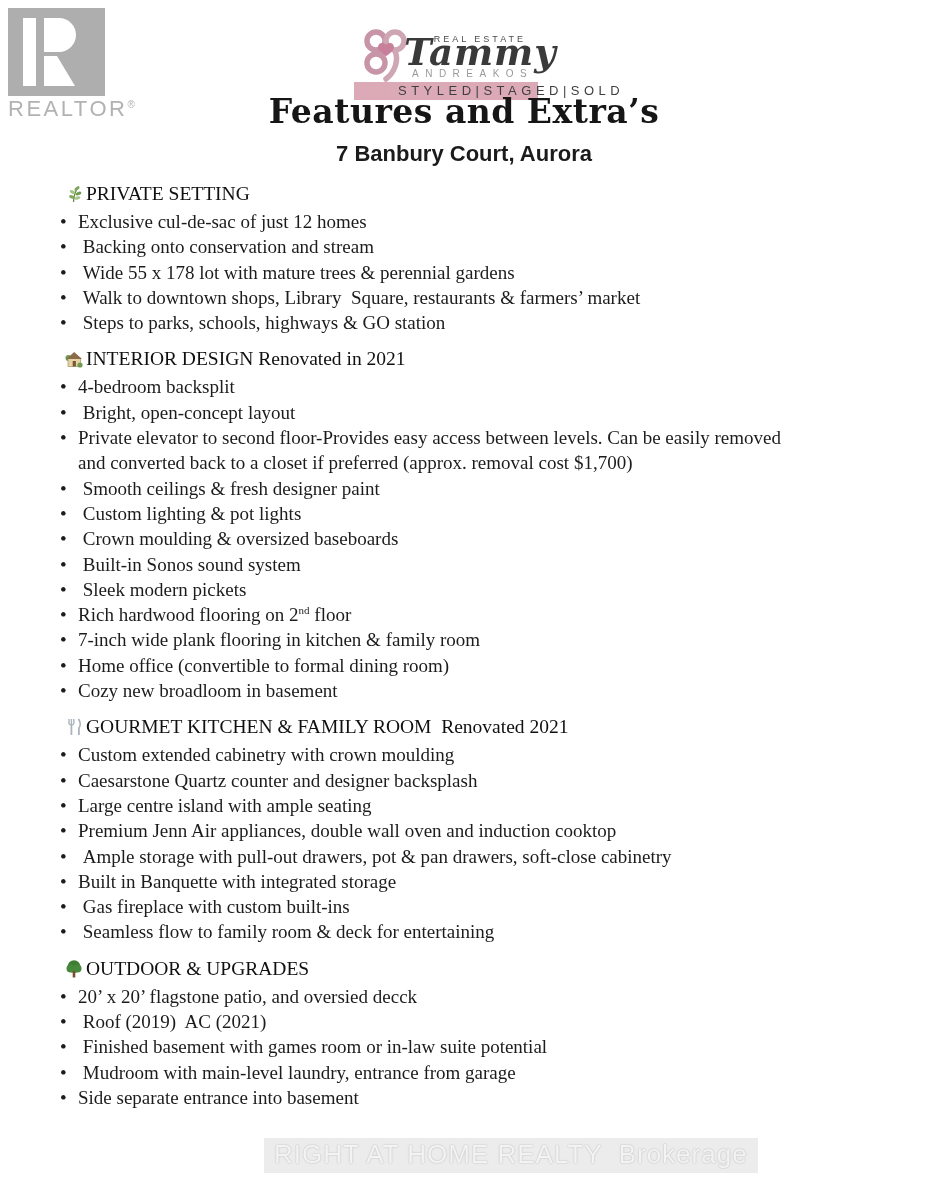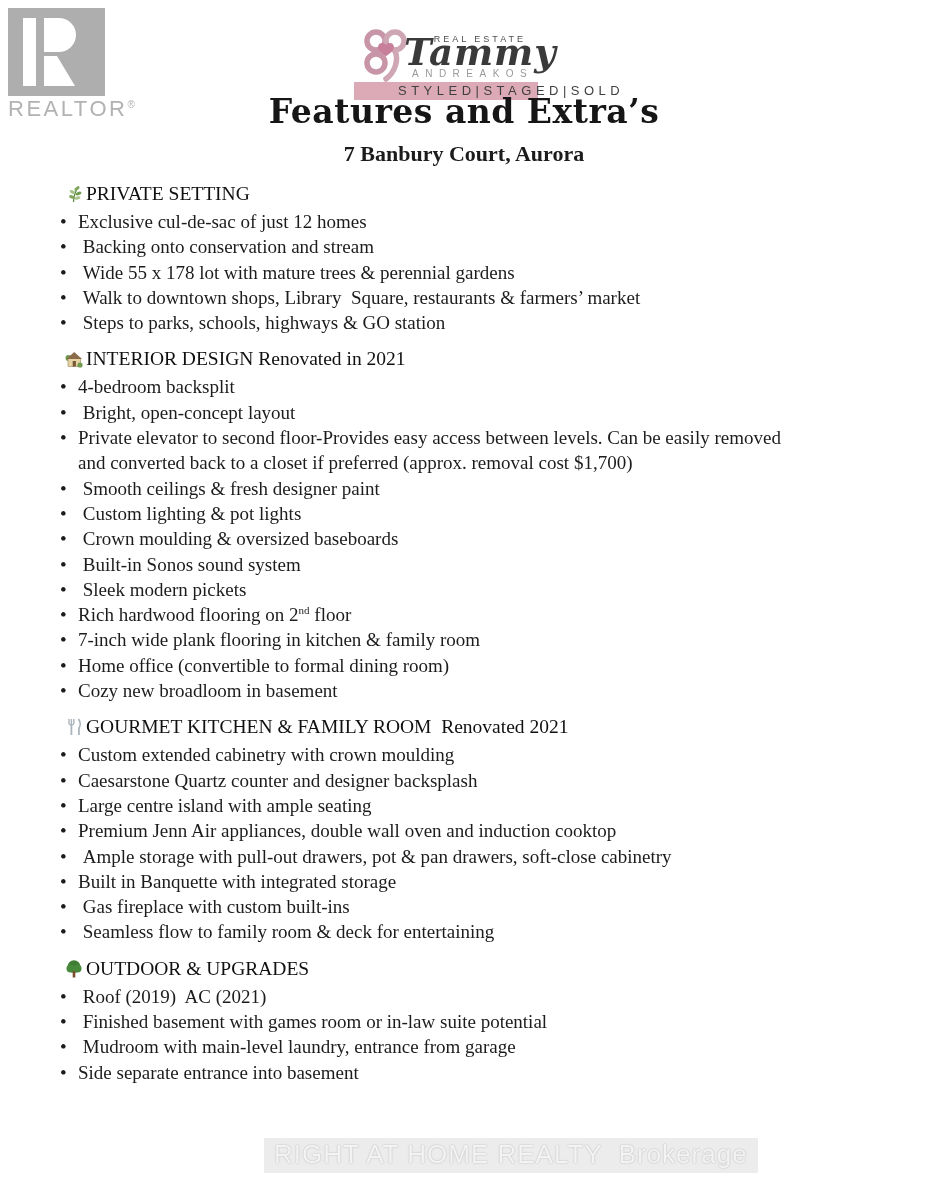--- a/index.html
+++ b/index.html
@@ -52,21 +52,21 @@
   .doc-title {
     position:absolute; left:0; top:92px; width:100%;
     text-align:center;
     font-family:"DejaVu Serif", serif;
     font-size:33px; font-weight:600; color:#161616;
     letter-spacing:0.5px;
   }
   .doc-subtitle {
     position:absolute; left:0; top:141px; width:100%;
     text-align:center;
-    font-family:Liberation Serif, serif;
+    font-family:Liberation Sans, sans-serif;
     font-size:22px; font-weight:700; color:#1b1b1b;
   }
 
   
   .content { padding:0 40px 0 58px; }
   .section { margin-top:0; }
   .section + .section { margin-top:12px; }
   .section-heading {
     display:flex; align-items:center; gap:2px;
     margin-left:6px; margin-bottom:3px;
@@ -223,20 +223,21 @@
           <svg width="20" height="20" viewBox="0 0 20 20">
             <circle cx="10" cy="7.5" r="6.3" fill="#3e7d33"></circle>
             <circle cx="6.5" cy="9.5" r="4" fill="#46893a"></circle>
             <circle cx="13.5" cy="9.5" r="4" fill="#46893a"></circle>
             <rect x="8.7" y="12" width="2.6" height="6.5" fill="#7a4e28"></rect>
           </svg>
         </span>
         <span>OUTDOOR &amp; UPGRADES</span>
       </div>
       <ul class="items">
+          <li>20’ x 20’ flagstone patio, and oversied decck</li>
           <li> Roof (2019)  AC (2021)</li>
           <li> Finished basement with games room or in-law suite potential</li>
           <li> Mudroom with main-level laundry, entrance from garage</li>
           <li>Side separate entrance into basement</li>
         </ul>
     </div>
 
   </div>
 
   <div class="watermark">RIGHT AT HOME REALTY  Brokerage</div>

